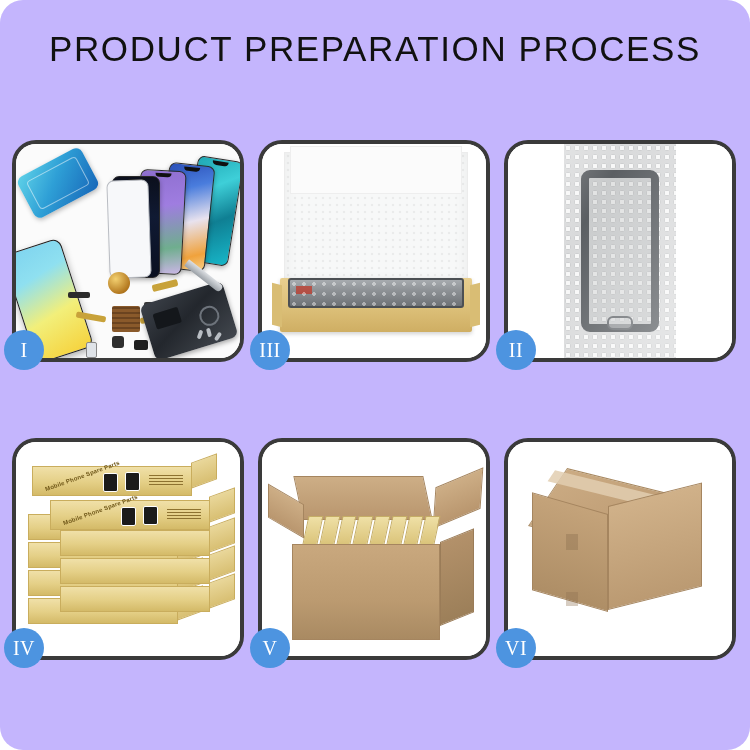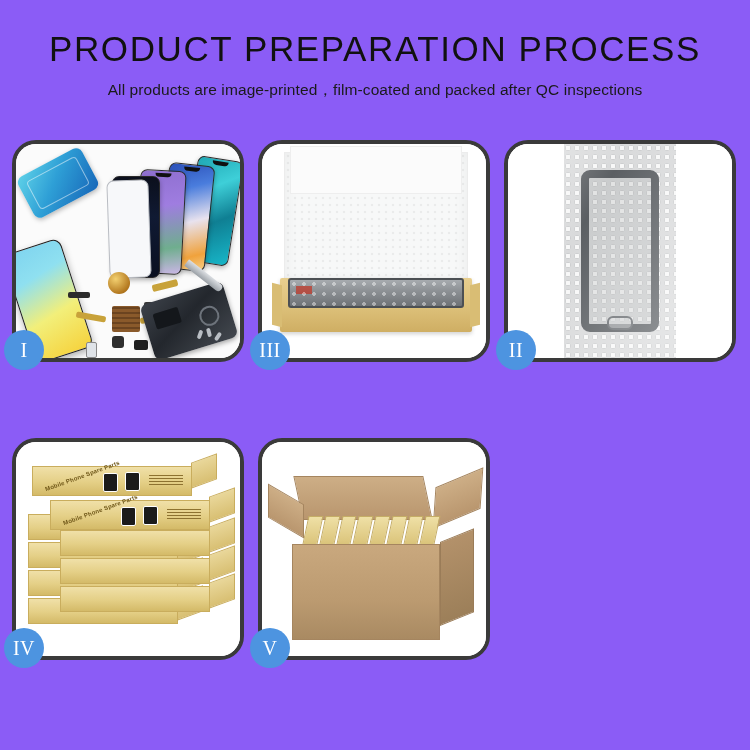--- a/index.html
+++ b/index.html
@@ -2,21 +2,21 @@
 <html><head>
 <meta charset="utf-8">
 <style>
   html, body {
     margin: 0; padding: 0;
     width: 750px; height: 750px;
     background: #ffffff;
     font-family: "Liberation Sans", sans-serif;
     overflow: hidden;
   }
-  .page { position: relative; width: 750px; height: 750px; background:#8b5cf6; }
+  .page { position: relative; width: 750px; height: 750px; background:#c4b5fd;border-radius:23px; }
 
   
   .header { text-align: center; padding-top: 30px; }
   .title {
     font-size: 35px;
     font-weight: 500;
     letter-spacing: 1.6px;
     color: #111111;
     font-family: "Liberation Sans", sans-serif;
     white-space: nowrap;
@@ -335,21 +335,20 @@
     background: rgba(140,112,80,.35);
   }
 </style>
 </head>
 <body>
 
 <div class="page">
 
   <div class="header">
     <div class="title">PRODUCT PREPARATION PROCESS</div>
-    <div class="subtitle">All products are image-printed，film-coated and packed after QC inspections</div>
   </div>
 
   <div class="grid">
 
     <div class="panel">
       <div class="panel-inner p1">
         <div class="blue-film"></div>
         <div class="fan">
           <div class="ph ph1">
               <span class="ph-notch"></span>
@@ -482,15 +481,26 @@
             <i></i>
             <i></i>
         </div>
         <div class="carton-right"></div>
         <div class="carton-body"></div>
         <div class="flap flap-left"></div>
       </div>
       <div class="badge">V</div>
     </div>
 
+    <div class="panel">
+      <div class="panel-inner p6">
+        <div class="sc-top"></div>
+        <div class="sc-tape"></div>
+        <div class="sc-left"></div>
+        <div class="sc-right"></div>
+        <div class="sc-seam"></div>
+        <div class="sc-seam2"></div>
+      </div>
+      <div class="badge">VI</div>
+    </div>
 
   </div>
 </div>
 
 </body></html>

